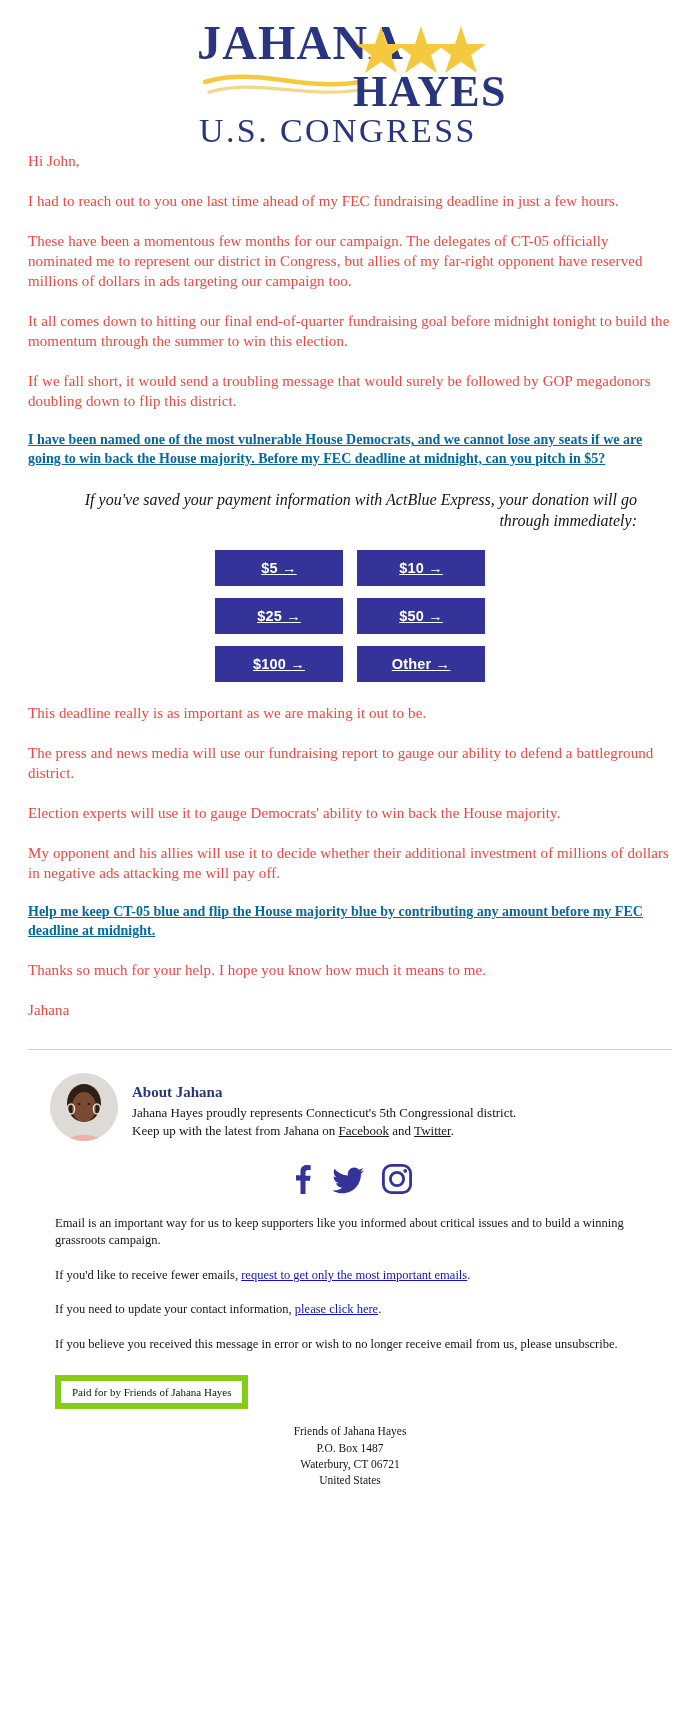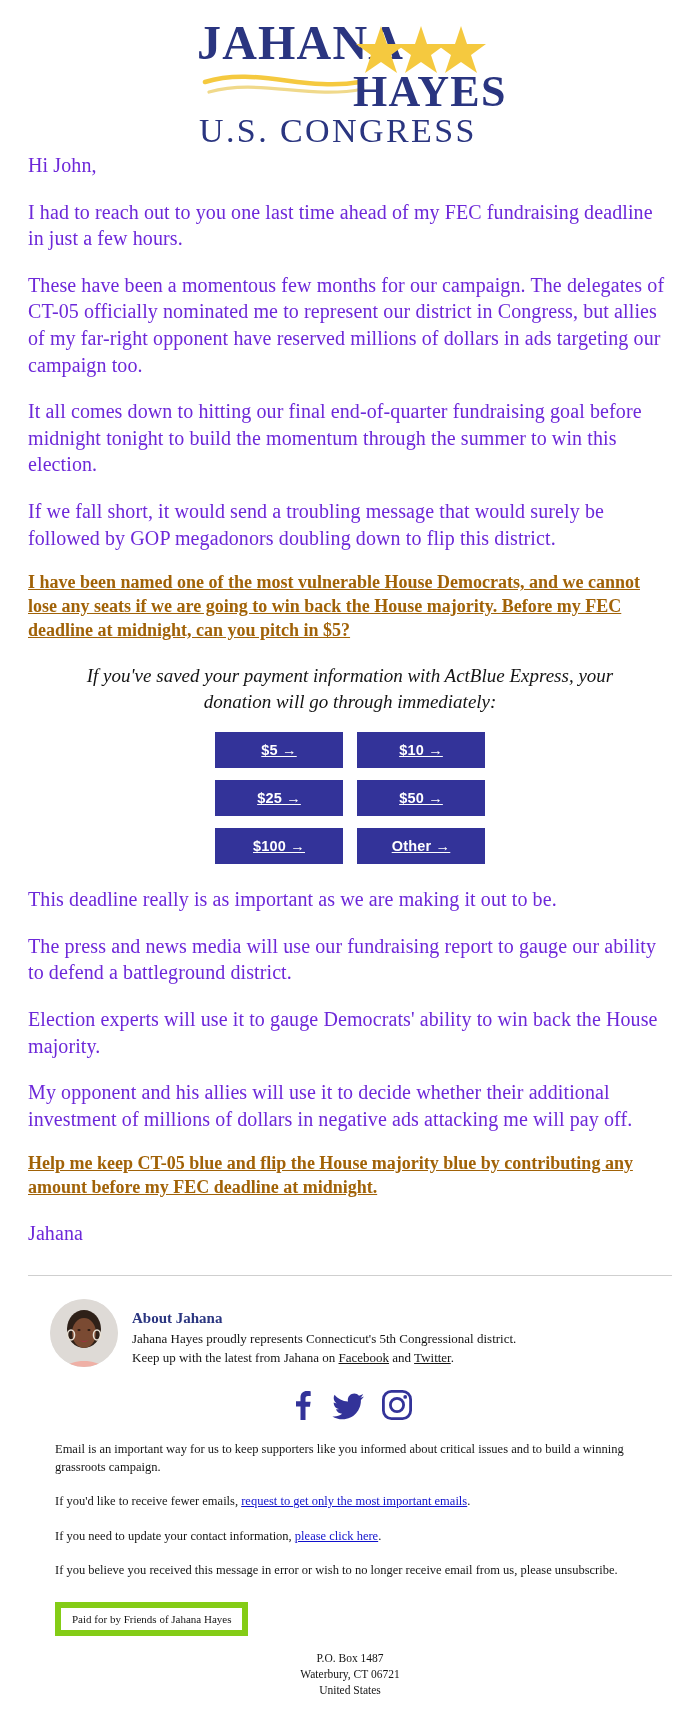--- a/index.html
+++ b/index.html
@@ -29,43 +29,43 @@
     margin: 0 auto;
     width: 330px;
   }
 
   
   .body-wrap {
     padding: 0 28px 0 28px;
     box-sizing: border-box;
   }
   p.para {
-    font-size: 20px;
+    font-size: 15px;
     line-height: 1.33;
     margin: 0 0 20px 0;
-    color: #6d28d9;
+    color: #ef4444;
     letter-spacing: 0.1px;
   }
   p.para:first-child { margin-top: 0; }
 
   .biglink {
     display: block;
-    font-size: 18px;
+    font-size: 14px;
     line-height: 1.33;
     font-weight: bold;
-    color: #a16207;
+    color: #0369a1;
     text-decoration: underline;
     margin: 0 0 20px 0;
     cursor: pointer;
   }
 
   .actblue-note {
-    font-size: 19px;
+    font-size: 16px;
     font-style: italic;
-    text-align: center;
+    text-align: right;
     line-height: 1.35;
     color: #141414;
     margin: 0 0 18px 0;
     padding: 0 35px;
     box-sizing: border-box;
   }
 
   
   .donate-grid {
     width: 270px;
@@ -228,20 +228,21 @@
       </div>
     </div>
 
     <p class="para">This deadline really is as important as we are making it out to be.</p>
     <p class="para">The press and news media will use our fundraising report to gauge our ability to defend a battleground district.</p>
     <p class="para">Election experts will use it to gauge Democrats' ability to win back the House majority.</p>
     <p class="para">My opponent and his allies will use it to decide whether their additional investment of millions of dollars in negative ads attacking me will pay off.</p>
 
     <a class="biglink" href="#">Help me keep CT-05 blue and flip the House majority blue by contributing any amount before my FEC deadline at midnight.</a>
 
+    <p class="para">Thanks so much for your help. I hope you know how much it means to me.</p>
     <p class="para">Jahana</p>
 
   </div>
 
   <hr class="divider">
 
   <div class="about-block">
     <div class="avatar">
       <svg width="68" height="68" viewBox="0 0 68 68">
         <defs>
@@ -289,18 +290,19 @@
     <p class="footer-p"><span>If you'd like to receive fewer emails, </span><a href="#">request to get only the most important emails</a><span>.</span></p>
 
     <p class="footer-p"><span>If you need to update your contact information, </span><a href="#">please click here</a><span>.</span></p>
 
     <p class="footer-p">If you believe you received this message in error or wish to no longer receive email from us, please unsubscribe.</p>
 
     <div class="paid-box">Paid for by Friends of Jahana Hayes</div>
   </div>
 
   <div class="address">
+    <div>Friends of Jahana Hayes</div>
     <div>P.O. Box 1487</div>
     <div>Waterbury, CT 06721</div>
     <div>United States</div>
   </div>
 
 </div>
 
 </body></html>

